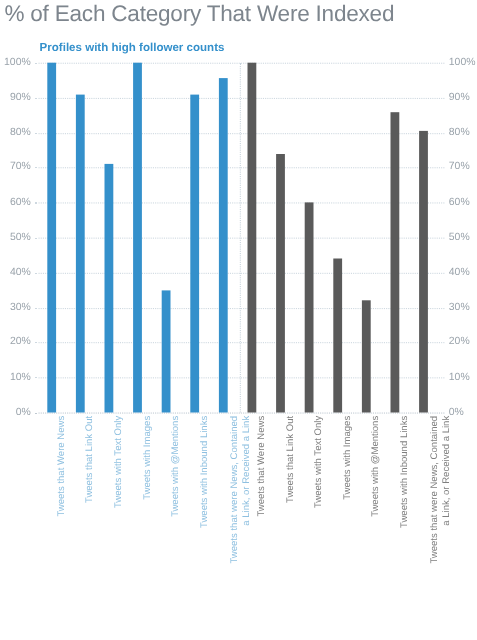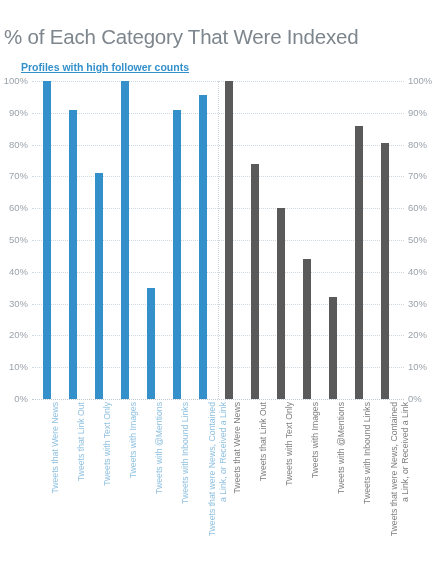--- a/index.html
+++ b/index.html
@@ -3,35 +3,35 @@
 <meta charset="utf-8">
 <style>
   html,body{margin:0;padding:0;}
   body{
     width:434px;height:582px;overflow:hidden;
     background:#ffffff;
     font-family:"Liberation Sans", sans-serif;
     color:#8a9199;
     position:relative;
   }
-  #chart-root{position:absolute;inset:0;margin-top:24px;}
+  #chart-root{position:absolute;inset:0;}
 
   
   .chart-title{
     position:absolute;left:4px;top:1px;
     font-size:20.5px;font-weight:400;
     color:#7d858d;letter-spacing:-0.2px;white-space:nowrap;
   }
 
   
   .panel-subtitle{
     position:absolute;top:37px;
     font-size:10.5px;font-weight:bold;white-space:nowrap;
   }
-  .panel-subtitle.blue{left:21px;color:#3490cb;text-decoration:underline;}
+  .panel-subtitle.blue{left:36px;color:#3490cb;}
   .panel-subtitle.grey{left:224px;color:#58585a;}
 
   
   .plot{
     position:absolute;
     left:32px;top:57px;
     width:372px;height:318px;
   }
   .gridlines{position:absolute;inset:0;}
   .gridline{

